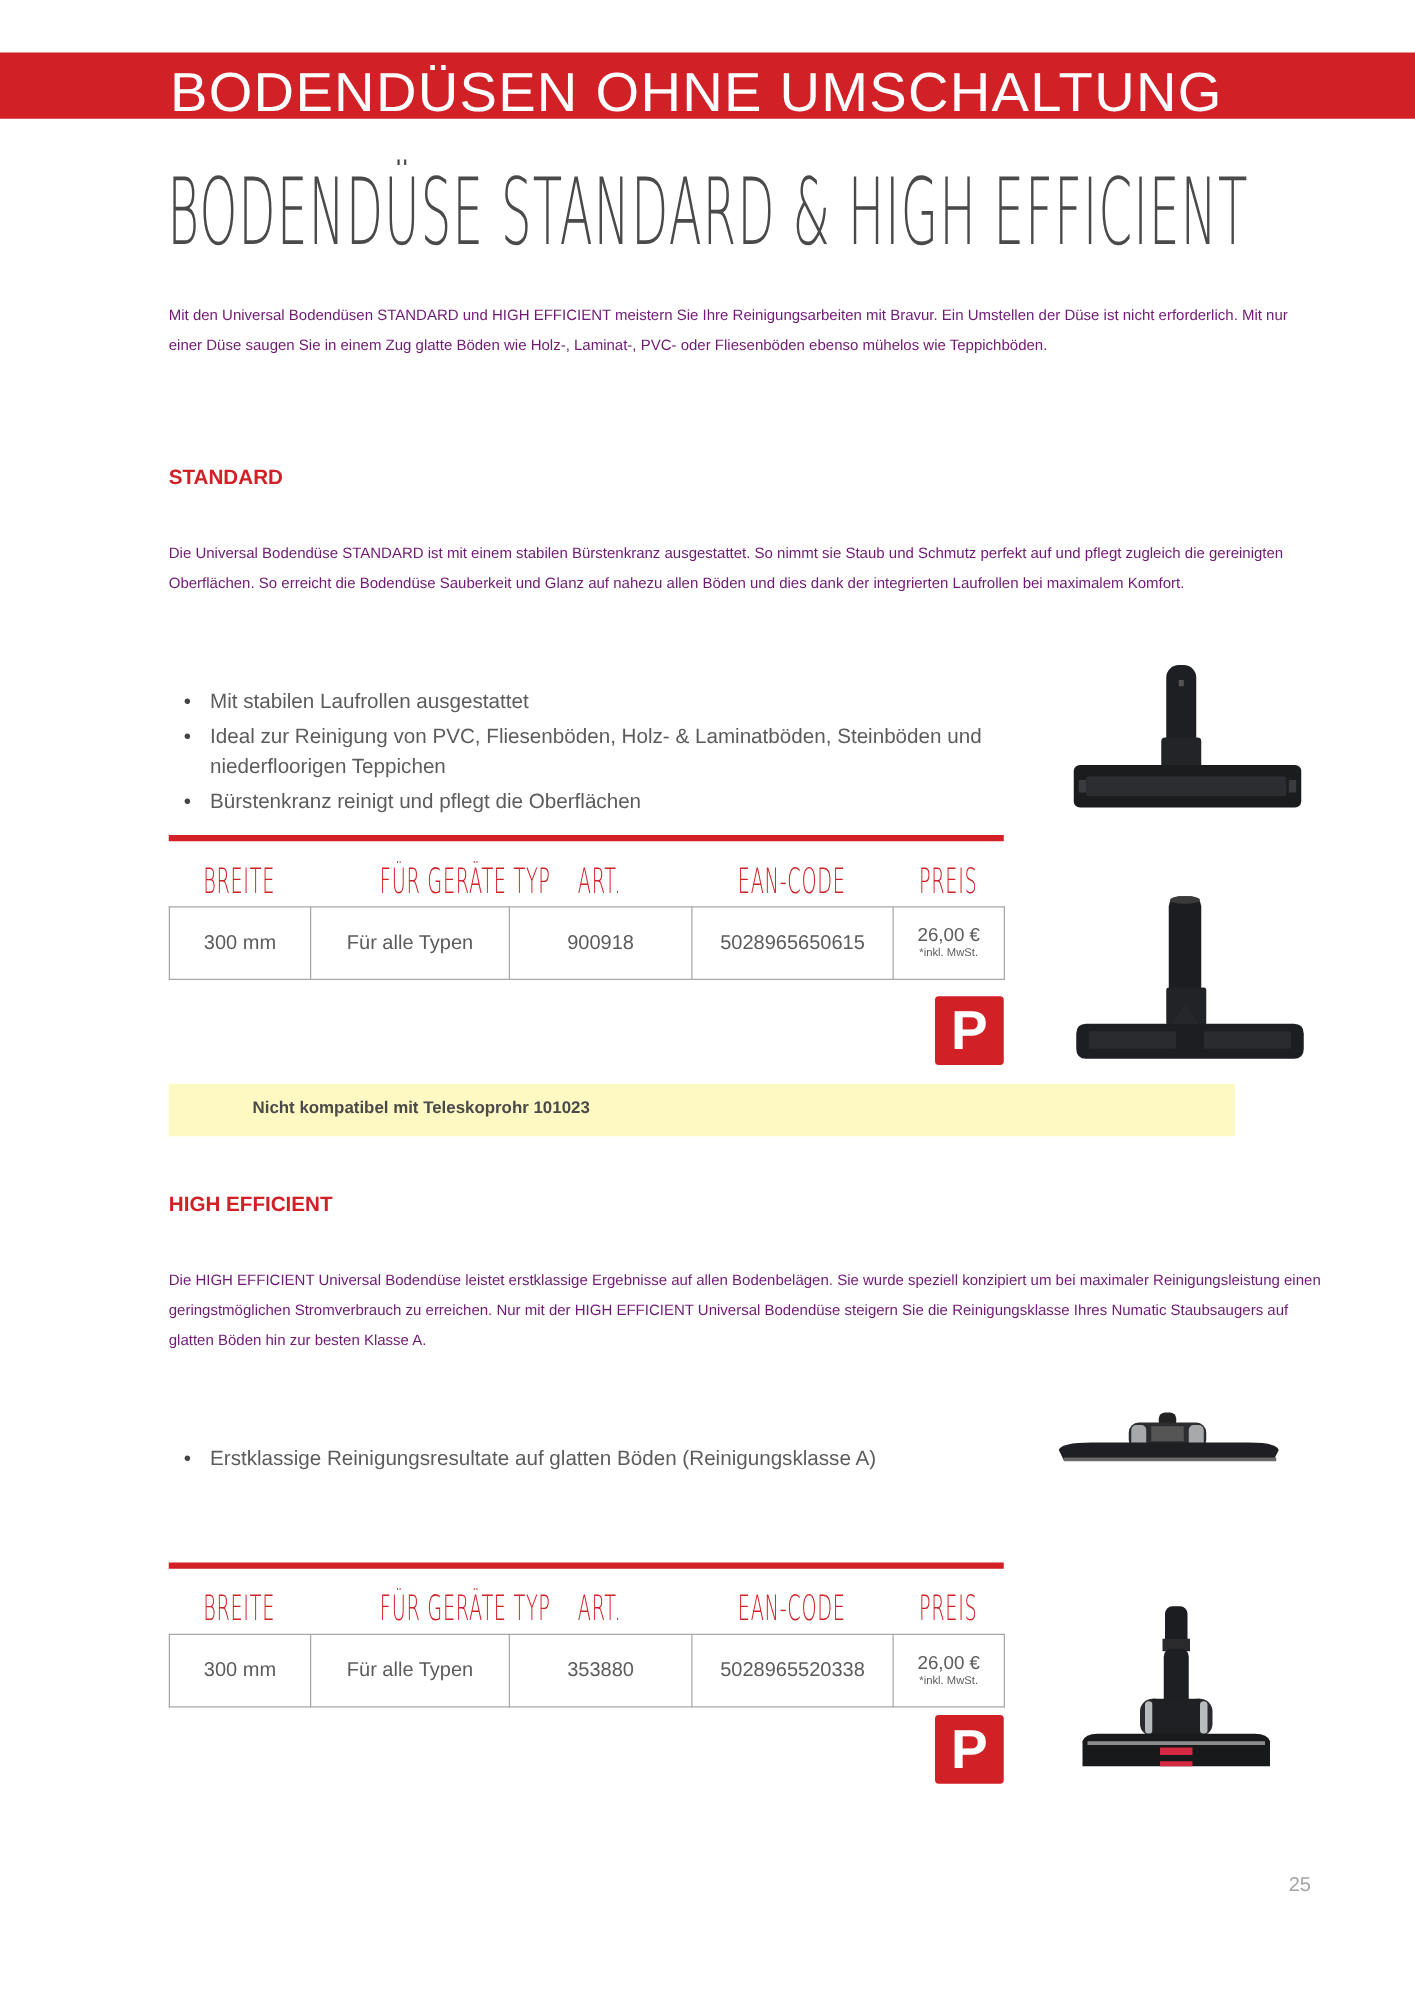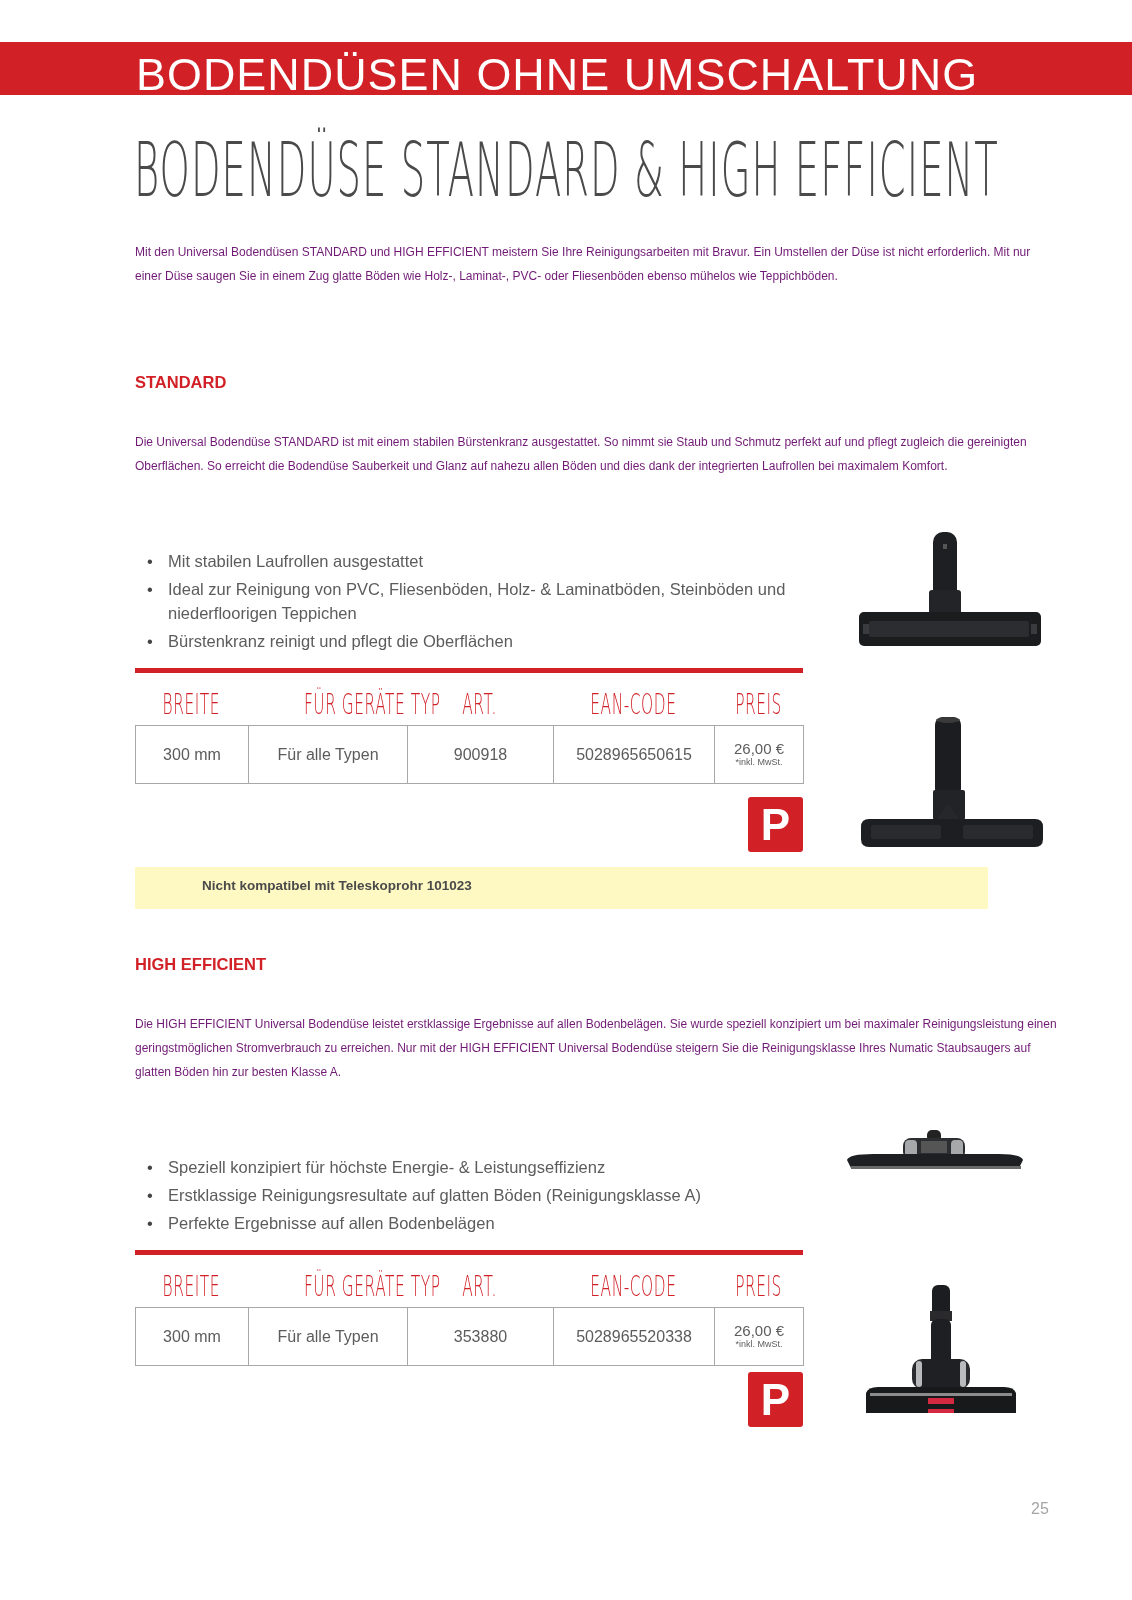--- a/index.html
+++ b/index.html
@@ -110,23 +110,21 @@
 
 <div class="abs notice">
   <div class="notice-text">Nicht kompatibel mit Teleskoprohr 101023</div>
 </div>
 
 <div class="abs section-h" style="top:955px;">HIGH EFFICIENT</div>
 
 <div class="abs para" style="top:1012px; width:925px;">Die HIGH EFFICIENT Universal Bodendüse leistet erstklassige Ergebnisse auf allen Bodenbelägen. Sie wurde speziell konzipiert um bei maximaler Reinigungsleistung einen geringstmöglichen Stromverbrauch zu erreichen. Nur mit der HIGH EFFICIENT Universal Bodendüse steigern Sie die Reinigungsklasse Ihres Numatic Staubsaugers auf glatten Böden hin zur besten Klasse A.</div>
 
 <ul class="abs bullets" style="top:1143px;">
-  <li>Speziell konzipiert für höchste Energie- &amp; Leistungseffizienz</li>
   <li>Erstklassige Reinigungsresultate auf glatten Böden (Reinigungsklasse A)</li>
-  <li>Perfekte Ergebnisse auf allen Bodenbelägen</li>
 </ul>
 
 <svg class="prod" style="left:843px; top:1128px;" width="185" height="50" viewBox="0 0 185 50">
   <rect x="84" y="2" width="14" height="12" rx="5" fill="#222"></rect>
   <rect x="60" y="10" width="62" height="22" rx="8" fill="#2c2d30"></rect>
   <rect x="62" y="12" width="12" height="18" rx="4" fill="#a6a8aa"></rect>
   <rect x="108" y="12" width="12" height="18" rx="4" fill="#a6a8aa"></rect>
   <rect x="78" y="13" width="26" height="12" fill="#555"></rect>
   <path d="M4 32 Q6 26 30 26 H156 Q178 26 180 32 L176 40 H8 Z" fill="#1e1f22"></path>
   <rect x="8" y="38" width="170" height="3" fill="#6a6a6a"></rect>

